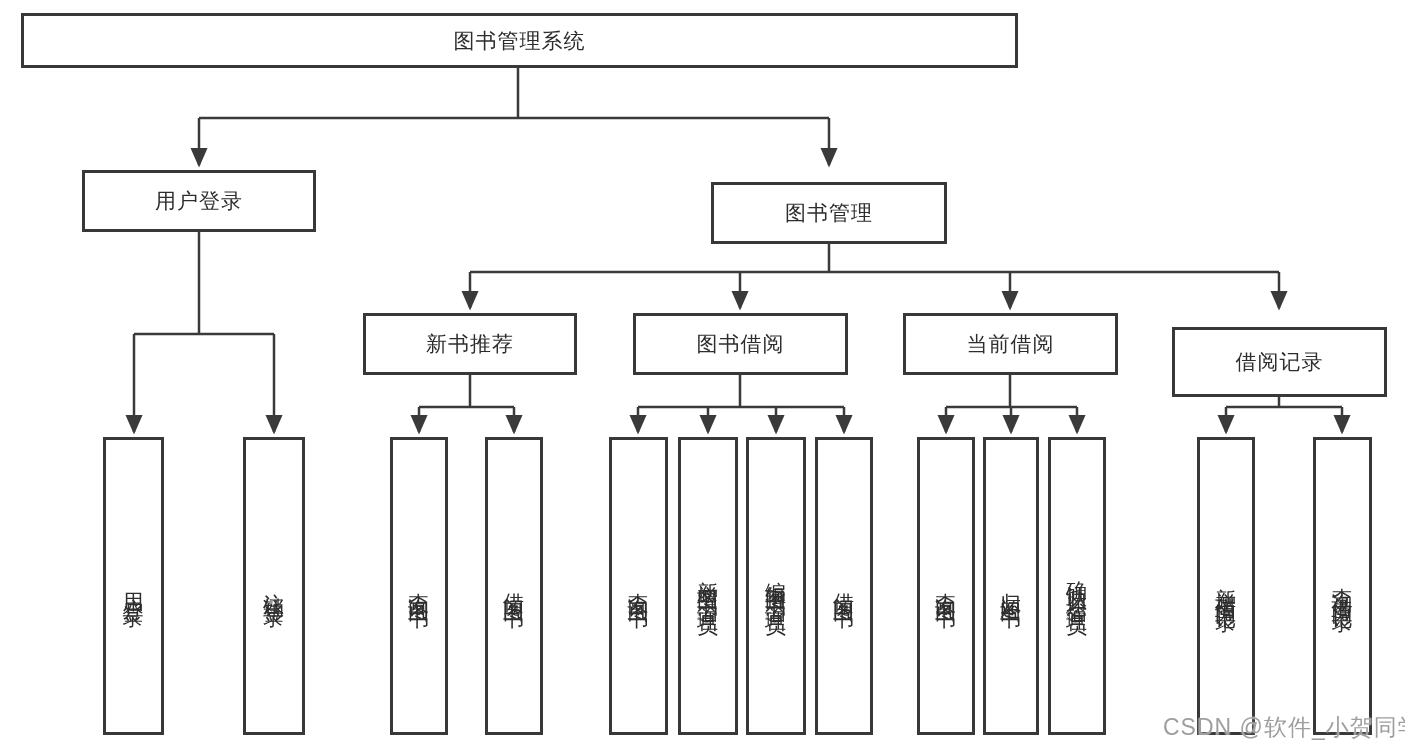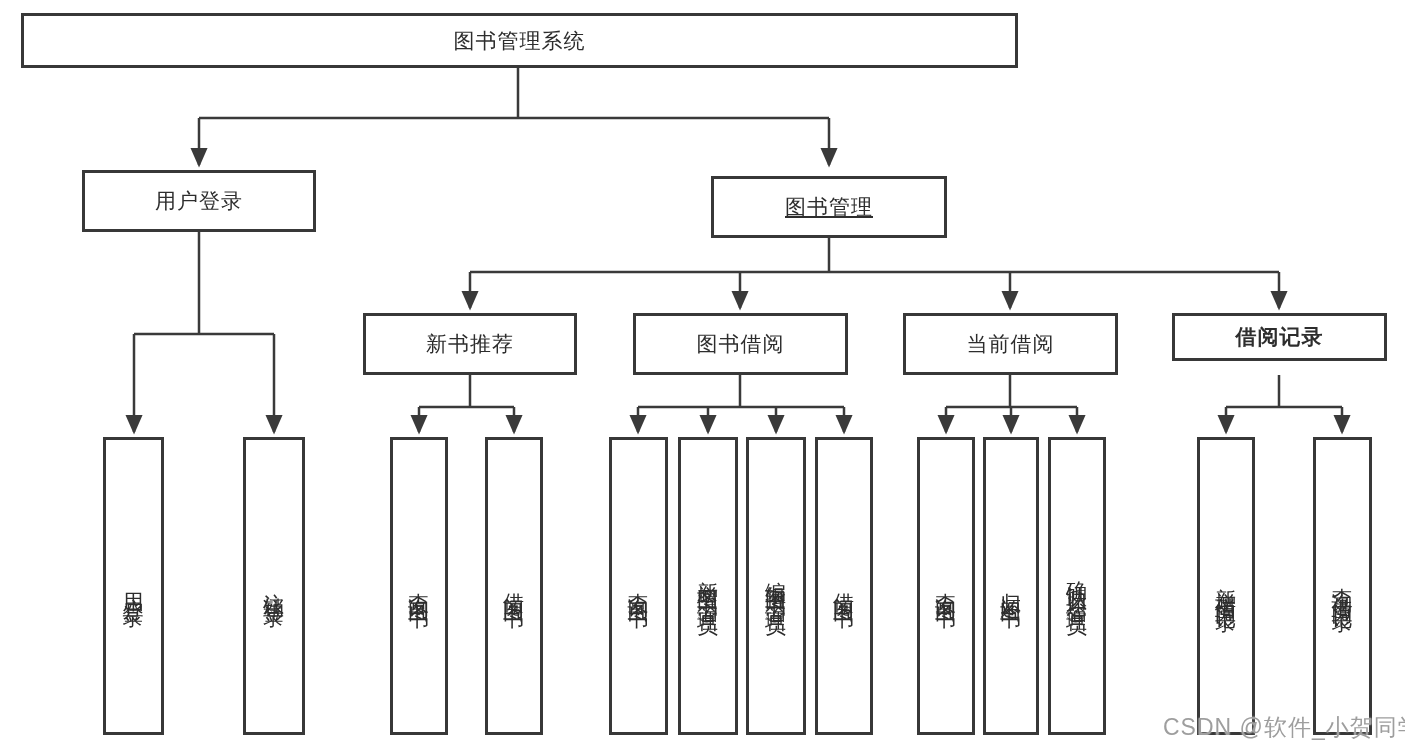--- a/index.html
+++ b/index.html
@@ -91,26 +91,26 @@
     <path d="M1077,407 L1077,432" marker-end="url(#arrow)"></path>
 
     <path d="M1279,375 L1279,407 M1226,407 L1342,407"></path>
     <path d="M1226,407 L1226,432" marker-end="url(#arrow)"></path>
     <path d="M1342,407 L1342,432" marker-end="url(#arrow)"></path>
   </svg>
 
   <div class="box hbox" style="left:21px; top:13px; width:997px; height:55px;">图书管理系统</div>
 
   <div class="box hbox" style="left:82px; top:170px; width:234px; height:62px;">用户登录</div>
-  <div class="box hbox" style="left:711px; top:176px; width:236px; height:62px;text-decoration:underline;">图书管理</div>
+  <div class="box hbox" style="left:711px; top:182px; width:236px; height:62px;">图书管理</div>
 
   <div class="box hbox" style="left:633px; top:313px; width:215px; height:62px;">图书借阅</div>
   <div class="box hbox" style="left:363px; top:313px; width:214px; height:62px;">新书推荐</div>
   <div class="box hbox" style="left:903px; top:313px; width:215px; height:62px;text-align:right;">当前借阅</div>
-  <div class="box hbox" style="left:1172px; top:313px; width:215px; height:48px;font-weight:bold;">借阅记录</div>
+  <div class="box hbox" style="left:1172px; top:327px; width:215px; height:70px;">借阅记录</div>
 
   <div class="box vbox" style="left:103px; top:437px; width:61px; height:298px;">用户登录</div>
   <div class="box vbox" style="left:243px; top:437px; width:62px; height:298px;">注销登录</div>
 
   <div class="box vbox" style="left:390px; top:437px; width:58px; height:298px;">查询图书</div>
   <div class="box vbox" style="left:485px; top:437px; width:58px; height:298px;">借阅图书</div>
 
   <div class="box vbox" style="left:609px; top:437px; width:59px; height:298px;">查询图书</div>
   <div class="box vbox" style="left:678px; top:437px; width:60px; height:298px;">新增图书（管理员）</div>
   <div class="box vbox" style="left:746px; top:437px; width:60px; height:298px;">编辑图书（管理员）</div>

